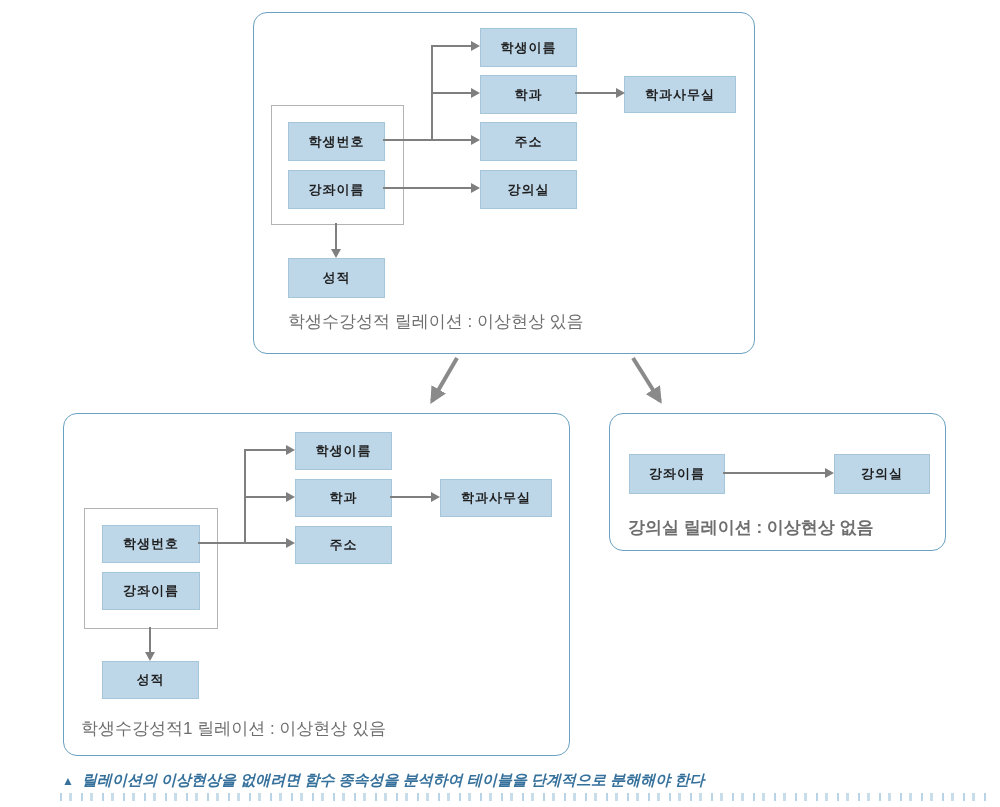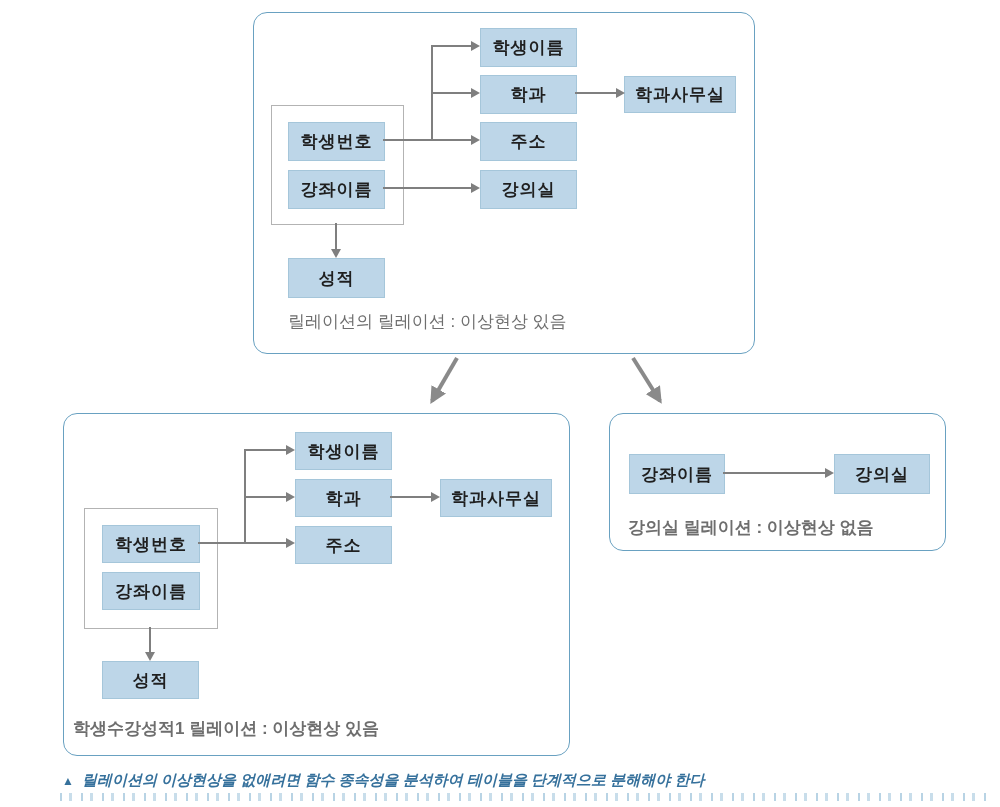--- a/index.html
+++ b/index.html
@@ -9,21 +9,21 @@
   }
   .panel{
     position:absolute;background:#ffffff;border:1.5px solid #69a1c1;border-radius:14px;
   }
   .group{
     position:absolute;background:#ffffff;border:1px solid #b3b3b3;
   }
   .node{
     position:absolute;background:#bdd6e8;border:1px solid #a5c6da;
     display:flex;align-items:center;justify-content:center;
-    font-size:17px;font-weight:600;color:#1f1f1f;letter-spacing:1px;
+    font-size:13px;font-weight:600;color:#1f1f1f;letter-spacing:1px;
   }
   .hline{position:absolute;height:2px;background:#7f7f7f;}
   .vline{position:absolute;width:2px;background:#7f7f7f;}
   .arr-r{position:absolute;width:0;height:0;
     border-top:5px solid transparent;border-bottom:5px solid transparent;
     border-left:9px solid #7f7f7f;}
   .arr-d{position:absolute;width:0;height:0;
     border-left:5px solid transparent;border-right:5px solid transparent;
     border-top:9px solid #7f7f7f;}
   .caption{position:absolute;font-size:17px;color:#6e6e6e;font-weight:400;white-space:nowrap;}
@@ -65,21 +65,21 @@
     <div class="arr-r" style="left:217px;top:28px;"></div>
     <div class="hline" style="left:178px;top:79px;width:39px;"></div>
     <div class="arr-r" style="left:217px;top:75px;"></div>
     <div class="hline" style="left:129px;top:174px;width:88px;"></div>
     <div class="arr-r" style="left:217px;top:170px;"></div>
     <div class="hline" style="left:321px;top:79px;width:41px;"></div>
     <div class="arr-r" style="left:362px;top:75px;"></div>
     <div class="vline" style="left:81px;top:210px;height:27px;"></div>
     <div class="arr-d" style="left:77px;top:236px;"></div>
 
-    <div class="caption" style="left:34px;top:297px;">릴레이션의 릴레이션 : 이상현상 있음</div>
+    <div class="caption" style="left:34px;top:297px;">학생수강성적 릴레이션 : 이상현상 있음</div>
   </div>
 
   <svg style="position:absolute;left:410px;top:353px;" width="270" height="58" xmlns="http://www.w3.org/2000/svg">
     <defs>
       <marker id="ah" viewBox="0 0 10 10" refX="8" refY="5" markerWidth="4.2" markerHeight="4.2" orient="auto-start-reverse">
         <path d="M0,0 L10,5 L0,10 z" fill="#8a8a8a"></path>
       </marker>
     </defs>
     <line x1="47" y1="5" x2="22" y2="48" stroke="#8a8a8a" stroke-width="4" marker-end="url(#ah)"></line>
     <line x1="223" y1="5" x2="250" y2="48" stroke="#8a8a8a" stroke-width="4" marker-end="url(#ah)"></line>
@@ -103,21 +103,21 @@
     <div class="vline" style="left:180px;top:35px;height:95px;"></div>
     <div class="hline" style="left:181px;top:35px;width:41px;"></div>
     <div class="arr-r" style="left:222px;top:31px;"></div>
     <div class="hline" style="left:181px;top:82px;width:41px;"></div>
     <div class="arr-r" style="left:222px;top:78px;"></div>
     <div class="hline" style="left:326px;top:82px;width:41px;"></div>
     <div class="arr-r" style="left:367px;top:78px;"></div>
     <div class="vline" style="left:85px;top:213px;height:26px;"></div>
     <div class="arr-d" style="left:81px;top:238px;"></div>
 
-    <div class="caption" style="left:9px;top:303px;font-weight:bold;">학생수강성적1 릴레이션 : 이상현상 있음</div>
+    <div class="caption" style="left:17px;top:303px;">학생수강성적1 릴레이션 : 이상현상 있음</div>
   </div>
 
   <div class="panel" style="left:609px;top:413px;width:335px;height:136px;">
 
     <div class="node" style="left:19px;top:40px;width:94px;height:38px;">강좌이름</div>
     <div class="node" style="left:224px;top:40px;width:94px;height:38px;">강의실</div>
 
     <div class="hline" style="left:113px;top:58px;width:102px;"></div>
     <div class="arr-r" style="left:215px;top:54px;"></div>
 

